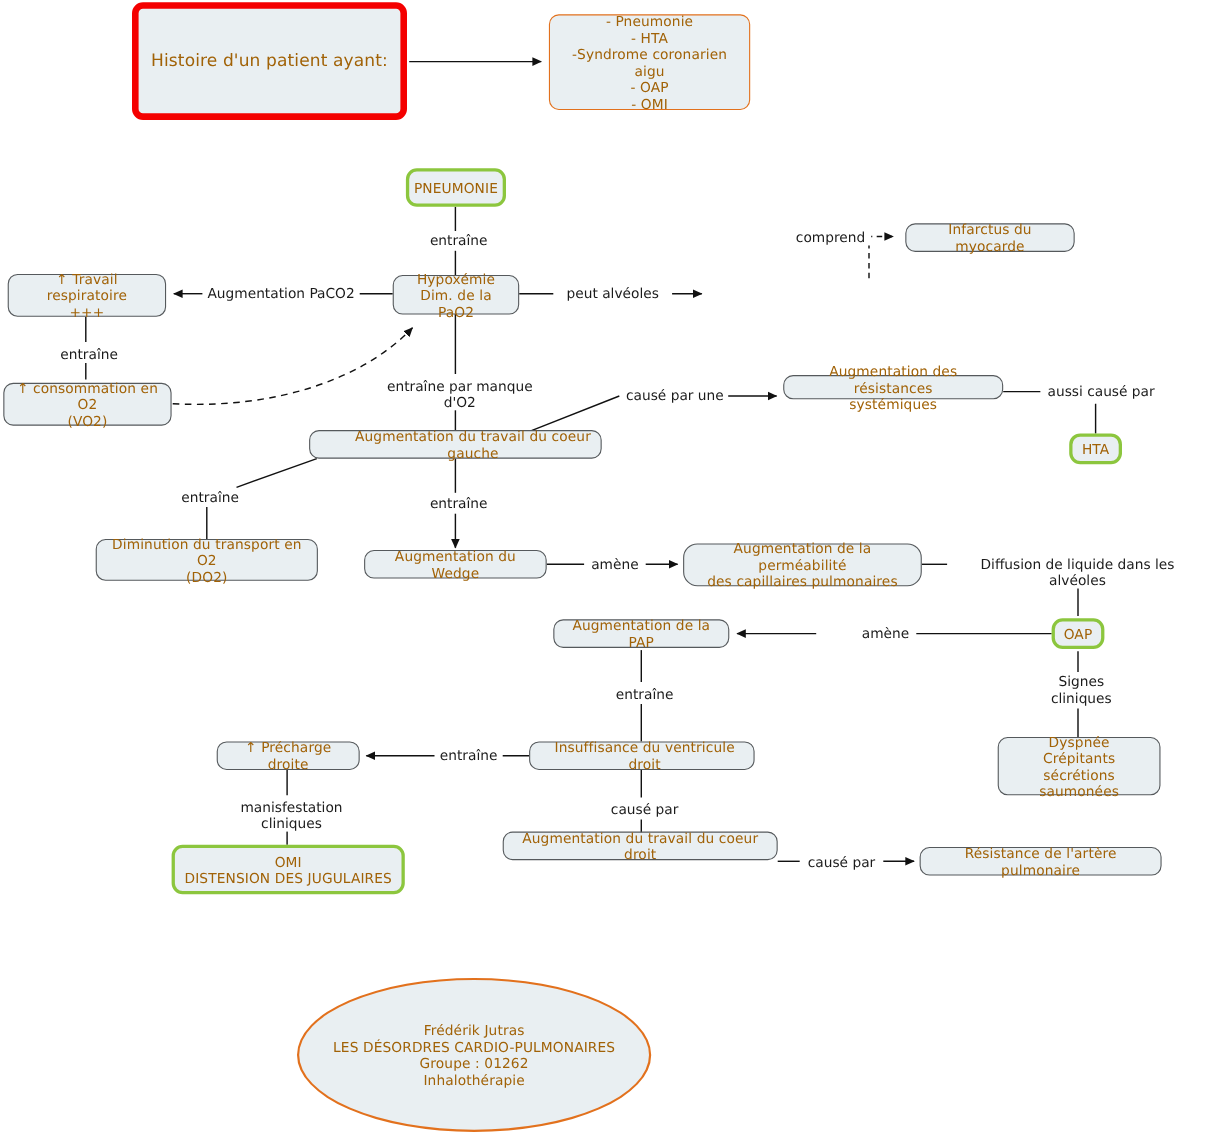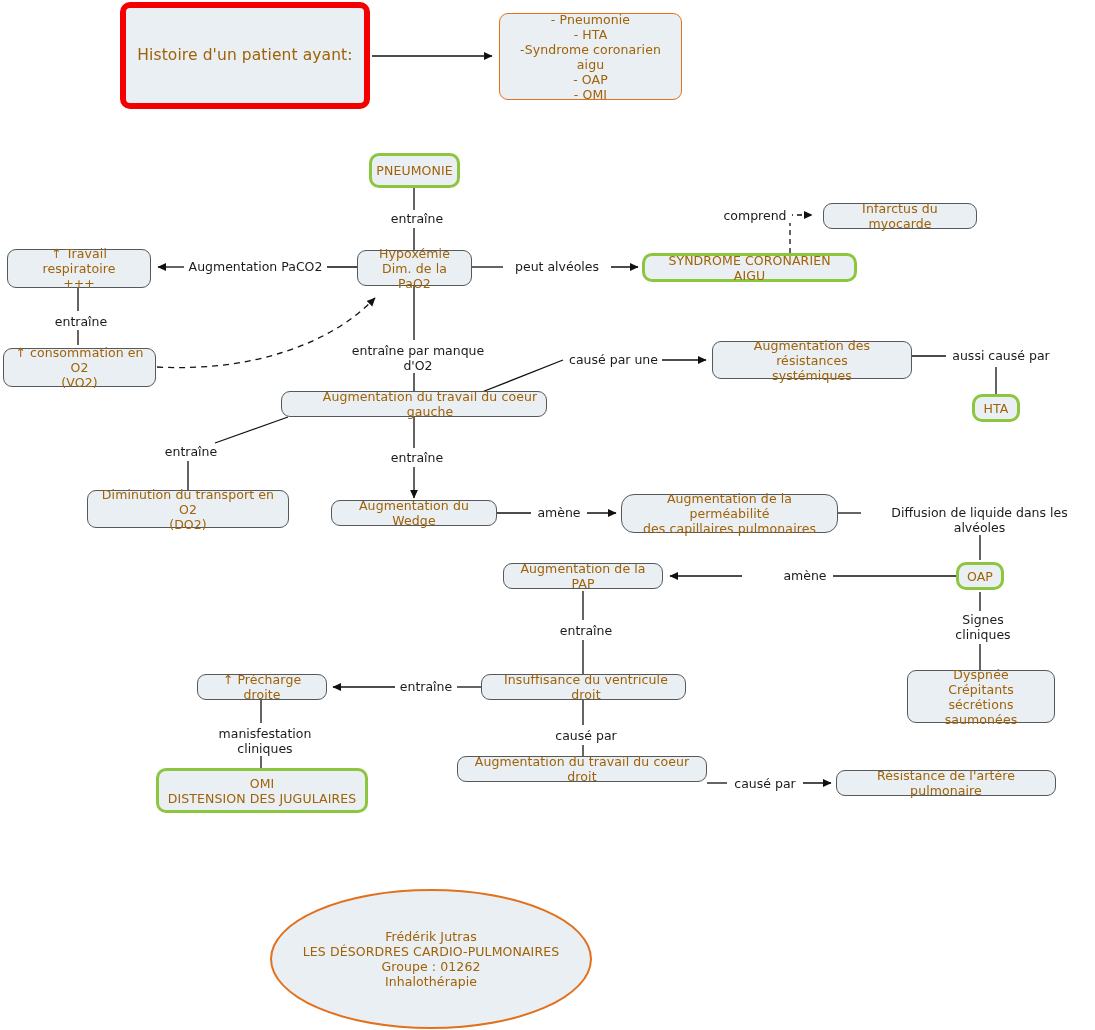--- a/index.html
+++ b/index.html
@@ -179,29 +179,26 @@
   <div class="node" style="left:7px; top:249px; width:144px; height:39px;">
     <span class="lines">↑ Travail respiratoire
 +++</span>
   </div>
 
   <div class="node" style="left:3px; top:348px; width:153px; height:39px;">
     <span class="lines">↑ consommation en O2
 (VO2)</span>
   </div>
 
-  <div class="node green" style="left:642px; top:253px; width:215px; height:29px;">
-    <span class="lines">SYNDROME CORONARIEN AIGU</span>
-  </div>
 
   <div class="node" style="left:823px; top:203px; width:154px; height:26px;">
     <span class="lines">Infarctus du myocarde</span>
   </div>
 
-  <div class="node" style="left:712px; top:341px; width:200px; height:38px;align-items:center;">
+  <div class="node" style="left:712px; top:341px; width:200px; height:22px;align-items:center;">
     <span class="lines">Augmentation des résistances
 systémiques</span>
   </div>
 
   <div class="node green" style="left:972px; top:394px; width:48px; height:28px;">
     <span class="lines">HTA</span>
   </div>
 
   <div class="node" style="left:281px; top:391px; width:266px; height:26px;padding-left:39px;">
     <span class="lines">Augmentation du travail du coeur gauche</span>

